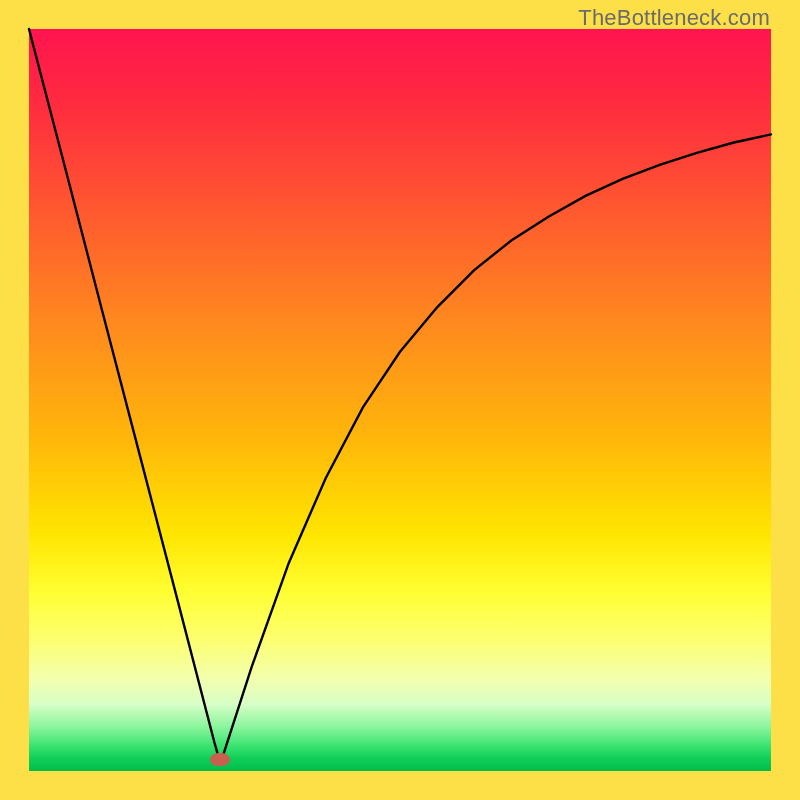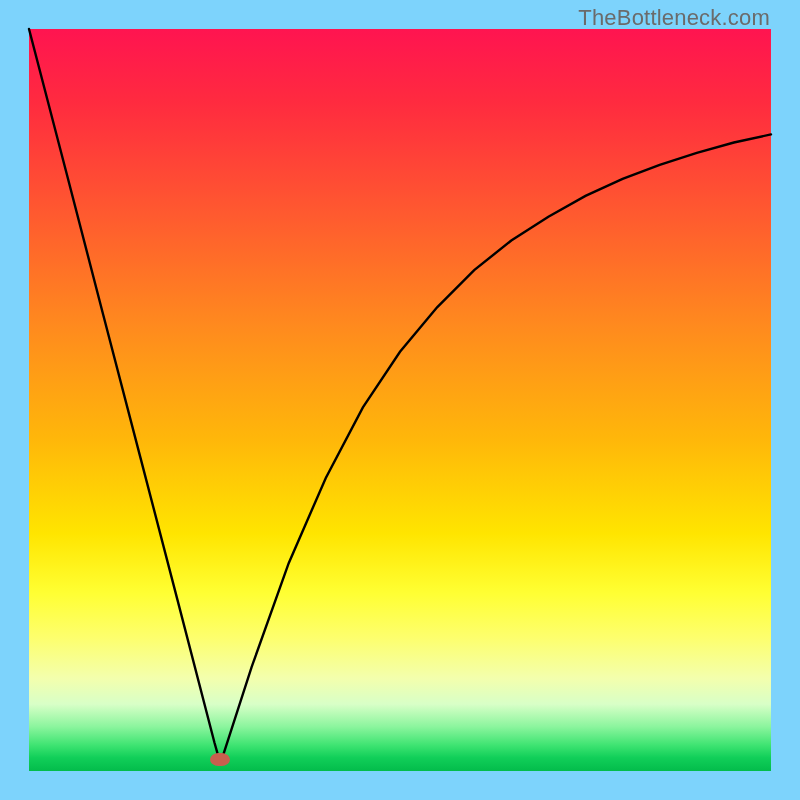--- a/index.html
+++ b/index.html
@@ -8,21 +8,21 @@
     width: 800px;
     height: 800px;
     background: #000;
     font-family: Arial, Helvetica, sans-serif;
     overflow: hidden;
   }
   .frame {
     position: relative;
     width: 800px;
     height: 800px;
-    background: #7dd3fc;
+    background: #fde047;
     text-align: center;
   }
   .plot {
     position: absolute;
     left: 29px;
     top: 29px;
     width: 742px;
     height: 742px;
     
     background: linear-gradient(

